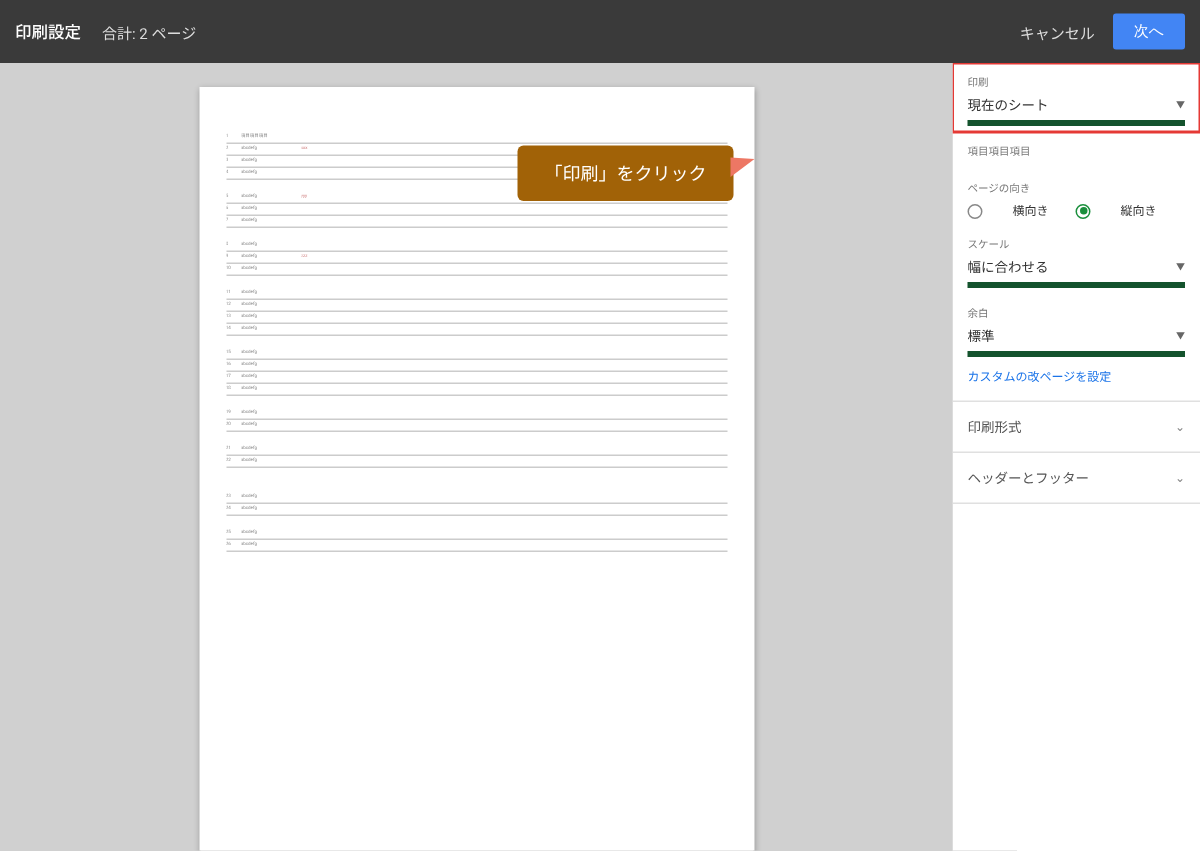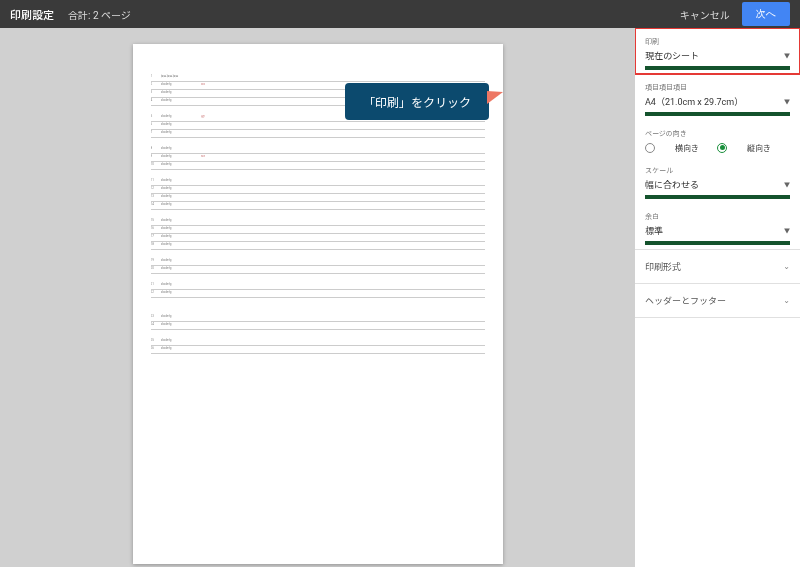--- a/index.html
+++ b/index.html
@@ -1,35 +1,35 @@
 <!DOCTYPE html>
 <html><head>
 <meta charset="utf-8">
 <style>
   * { box-sizing: border-box; margin: 0; padding: 0; }
   body { font-family: "Roboto", "Noto Sans JP", Arial, sans-serif; background: #d0d0d0; width: 800px; height: 567px; overflow: hidden; }
-  .header { background: #3a3a3a; height: 28px; display: flex; align-items: center; padding: 0 10px; color: #fff; }
+  .header { background: #3a3a3a; height: 42px; display: flex; align-items: center; padding: 0 10px; color: #fff; }
   .header-title { font-size: 11px; font-weight: 500; }
   .header-sub { font-size: 10px; margin-left: 14px; color: #ddd; }
   .header-spacer { flex: 1; }
   .header-cancel { font-size: 10px; color: #ddd; cursor: pointer; margin-right: 12px; }
   .header-next { background: #4285f4; color: #fff; font-size: 10px; padding: 5px 14px; border-radius: 2px; cursor: pointer; font-family: Liberation Serif, serif; }
 
   .main { display: flex; height: calc(567px - 28px); }
   .preview-area { flex: 1; background: #d0d0d0; display: flex; justify-content: center; align-items: flex-start; padding: 16px 0; position: relative; }
   .page { width: 370px; height: 520px; background: #fff; box-shadow: 0 1px 4px rgba(0,0,0,0.3); position: relative; overflow: hidden; }
   .page-content { position: absolute; top: 30px; left: 18px; right: 18px; bottom: 20px; }
   .sheet-row { height: 8px; border-bottom: 1px solid #ccc; display: flex; }
   .sheet-row.blank { border-bottom: none; }
   .sheet-cell-a { width: 10px; font-size: 3px; color: #888; overflow: hidden; white-space: nowrap; }
   .sheet-cell-b { width: 40px; font-size: 3px; color: #888; overflow: hidden; white-space: nowrap; }
   .sheet-cell-c { width: 30px; font-size: 3px; color: #c77; overflow: hidden; white-space: nowrap; }
   .sheet-cell-d { flex:1; font-size: 3px; color: #888; overflow: hidden; }
 
-  .callout { position: absolute; top: 55px; left: 345px; background: #0c4a6e; color: #fff; font-size: 12px; padding: 10px 18px; border-radius: 4px; z-index: 10; }
+  .callout { position: absolute; top: 55px; left: 345px; background: #a16207; color: #fff; font-size: 12px; padding: 10px 18px; border-radius: 4px; z-index: 10; }
   .callout::after { content: ""; position: absolute; right: -14px; top: 8px; width: 0; height: 0; border-top: 1px solid transparent; border-bottom: 12px solid transparent; border-left: 16px solid #ed7764; }
 
   .sidebar { width: 165px; background: #ffffff; height: 100%; font-size: 9px; color: #333; overflow-y: auto; }
   .side-pad { padding: 8px 10px 4px 10px; }
   .side-label { font-size: 7px; color: #777; margin-bottom: 3px; }
   .side-select { display: flex; justify-content: space-between; align-items: center; border-bottom: 4px solid #14532d; padding-bottom: 4px; font-size: 9px; cursor: pointer; }
   .side-select .tri { font-size: 6px; color: #666; }
   .highlight-red { outline: 2px solid #e53935; outline-offset: -1px; }
   .radio-row { display: flex; gap: 18px; margin-top: 4px; }
   .radio-item { display: flex; align-items: center; gap: 20px; font-size: 8px; cursor: pointer; }
@@ -183,24 +183,20 @@
     <div class="side-pad highlight-red">
       <div class="side-label">印刷</div>
       <div class="side-select">
         <span>現在のシート</span>
         <span class="tri">▼</span>
       </div>
     </div>
 
     <div class="side-pad">
       <div class="side-label">項目項目項目</div>
-      <div class="side-select">
-        <span>A4（21.0cm x 29.7cm）</span>
-        <span class="tri">▼</span>
-      </div>
     </div>
 
     <div class="side-pad">
       <div class="side-label">ページの向き</div>
       <div class="radio-row">
         <div class="radio-item">
           <span class="radio-circle"></span>
           <span>横向き</span>
         </div>
         <div class="radio-item">
@@ -219,20 +215,21 @@
     </div>
 
     <div class="side-pad">
       <div class="side-label">余白</div>
       <div class="side-select">
         <span>標準</span>
         <span class="tri">▼</span>
       </div>
     </div>
 
+    <div class="side-link">カスタムの改ページを設定</div>
 
     <div class="side-divider"></div>
     <div class="side-collapse">
       <span>印刷形式</span>
       <span class="chev">⌄</span>
     </div>
     <div class="side-divider"></div>
     <div class="side-collapse">
       <span>ヘッダーとフッター</span>
       <span class="chev">⌄</span>

